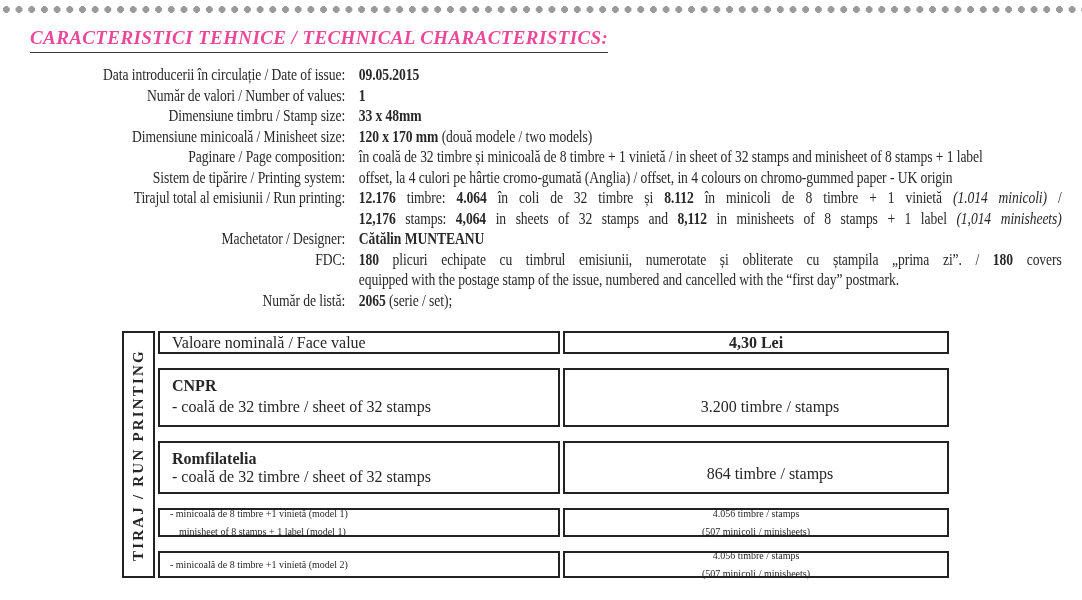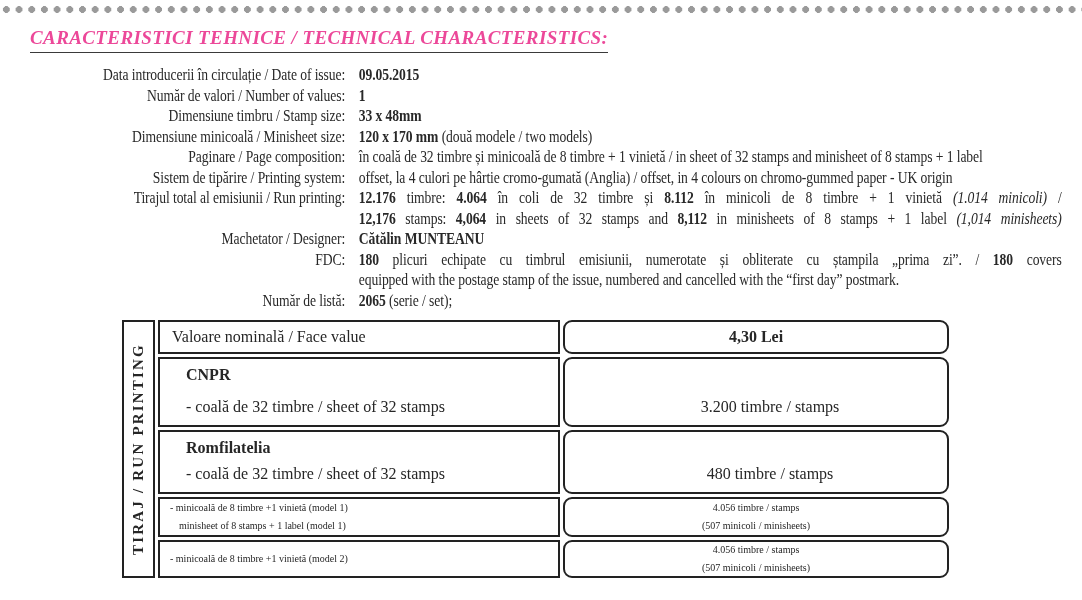--- a/index.html
+++ b/index.html
@@ -26,30 +26,30 @@
   .nowrap{white-space:nowrap;}
   .stretch{text-align:justify;text-align-last:justify;}
   .b{font-weight:bold;}
   .i{font-style:italic;}
 
   
   .stamp-table{margin:9px 0 0 122px;width:827px;display:grid;
                grid-template-columns:33px 402px 1fr;
                grid-template-rows:34px 70px 64px 40px 38px;
                gap:3px;font-size:16px;color:#262626;}
-  .cell{border:2.5px solid #222;background:#fff;box-sizing:border-box;display:flex;}
+  .cell{border:2.5px solid #222;background:#fff;box-sizing:border-box;display:flex;margin-top:11px;}
   .side-cell{grid-column:1;grid-row:1/6;align-items:center;justify-content:center;}
   .side-text{writing-mode:vertical-rl;transform:rotate(180deg);font-weight:bold;
              font-size:15px;letter-spacing:2.2px;white-space:nowrap;}
   .c2{grid-column:2;}
-  .c3{grid-column:3;border-radius:9px;}
+  .c3{grid-column:3;}
   .r1{grid-row:1;} .r2{grid-row:2;} .r3{grid-row:3;} .r4{grid-row:4;} .r5{grid-row:5;}
   .vcenter{align-items:center;padding-left:12px;}
   .hcenter{align-items:center;justify-content:center;text-align:center;}
-  .spread{flex-direction:column;justify-content:space-between;padding:7px 12px 9px 26px;}
+  .spread{flex-direction:column;justify-content:space-between;padding:7px 12px 9px 12px;}
   .bottom{align-items:flex-end;justify-content:center;padding-bottom:9px;text-align:center;padding-left:28px;}
   .twolines{flex-direction:column;justify-content:center;padding:1px 10px;
             font-size:10px;line-height:18px;}
   .twolines.center{align-items:center;text-align:center;}
   .ind{padding-left:9px;}
   .cell-heading{font-weight:bold;}
 </style>
 </head>
 <body>
 
@@ -120,21 +120,21 @@
     </div>
     <div class="cell c3 r2 bottom">
       <div>3.200 timbre / stamps</div>
     </div>
 
     <div class="cell c2 r3 spread">
       <div class="cell-heading">Romfilatelia</div>
       <div>- coală de 32 timbre / sheet of 32 stamps</div>
     </div>
     <div class="cell c3 r3 bottom">
-      <div>480 timbre / stamps</div>
+      <div>864 timbre / stamps</div>
     </div>
 
     <div class="cell c2 r4 twolines">
       <div>- minicoală de 8 timbre +1 vinietă (model 1)</div>
       <div class="ind">minisheet of 8 stamps + 1 label (model 1)</div>
     </div>
     <div class="cell c3 r4 twolines center">
       <div>4.056 timbre / stamps</div>
       <div>(507 minicoli / minisheets)</div>
     </div>

